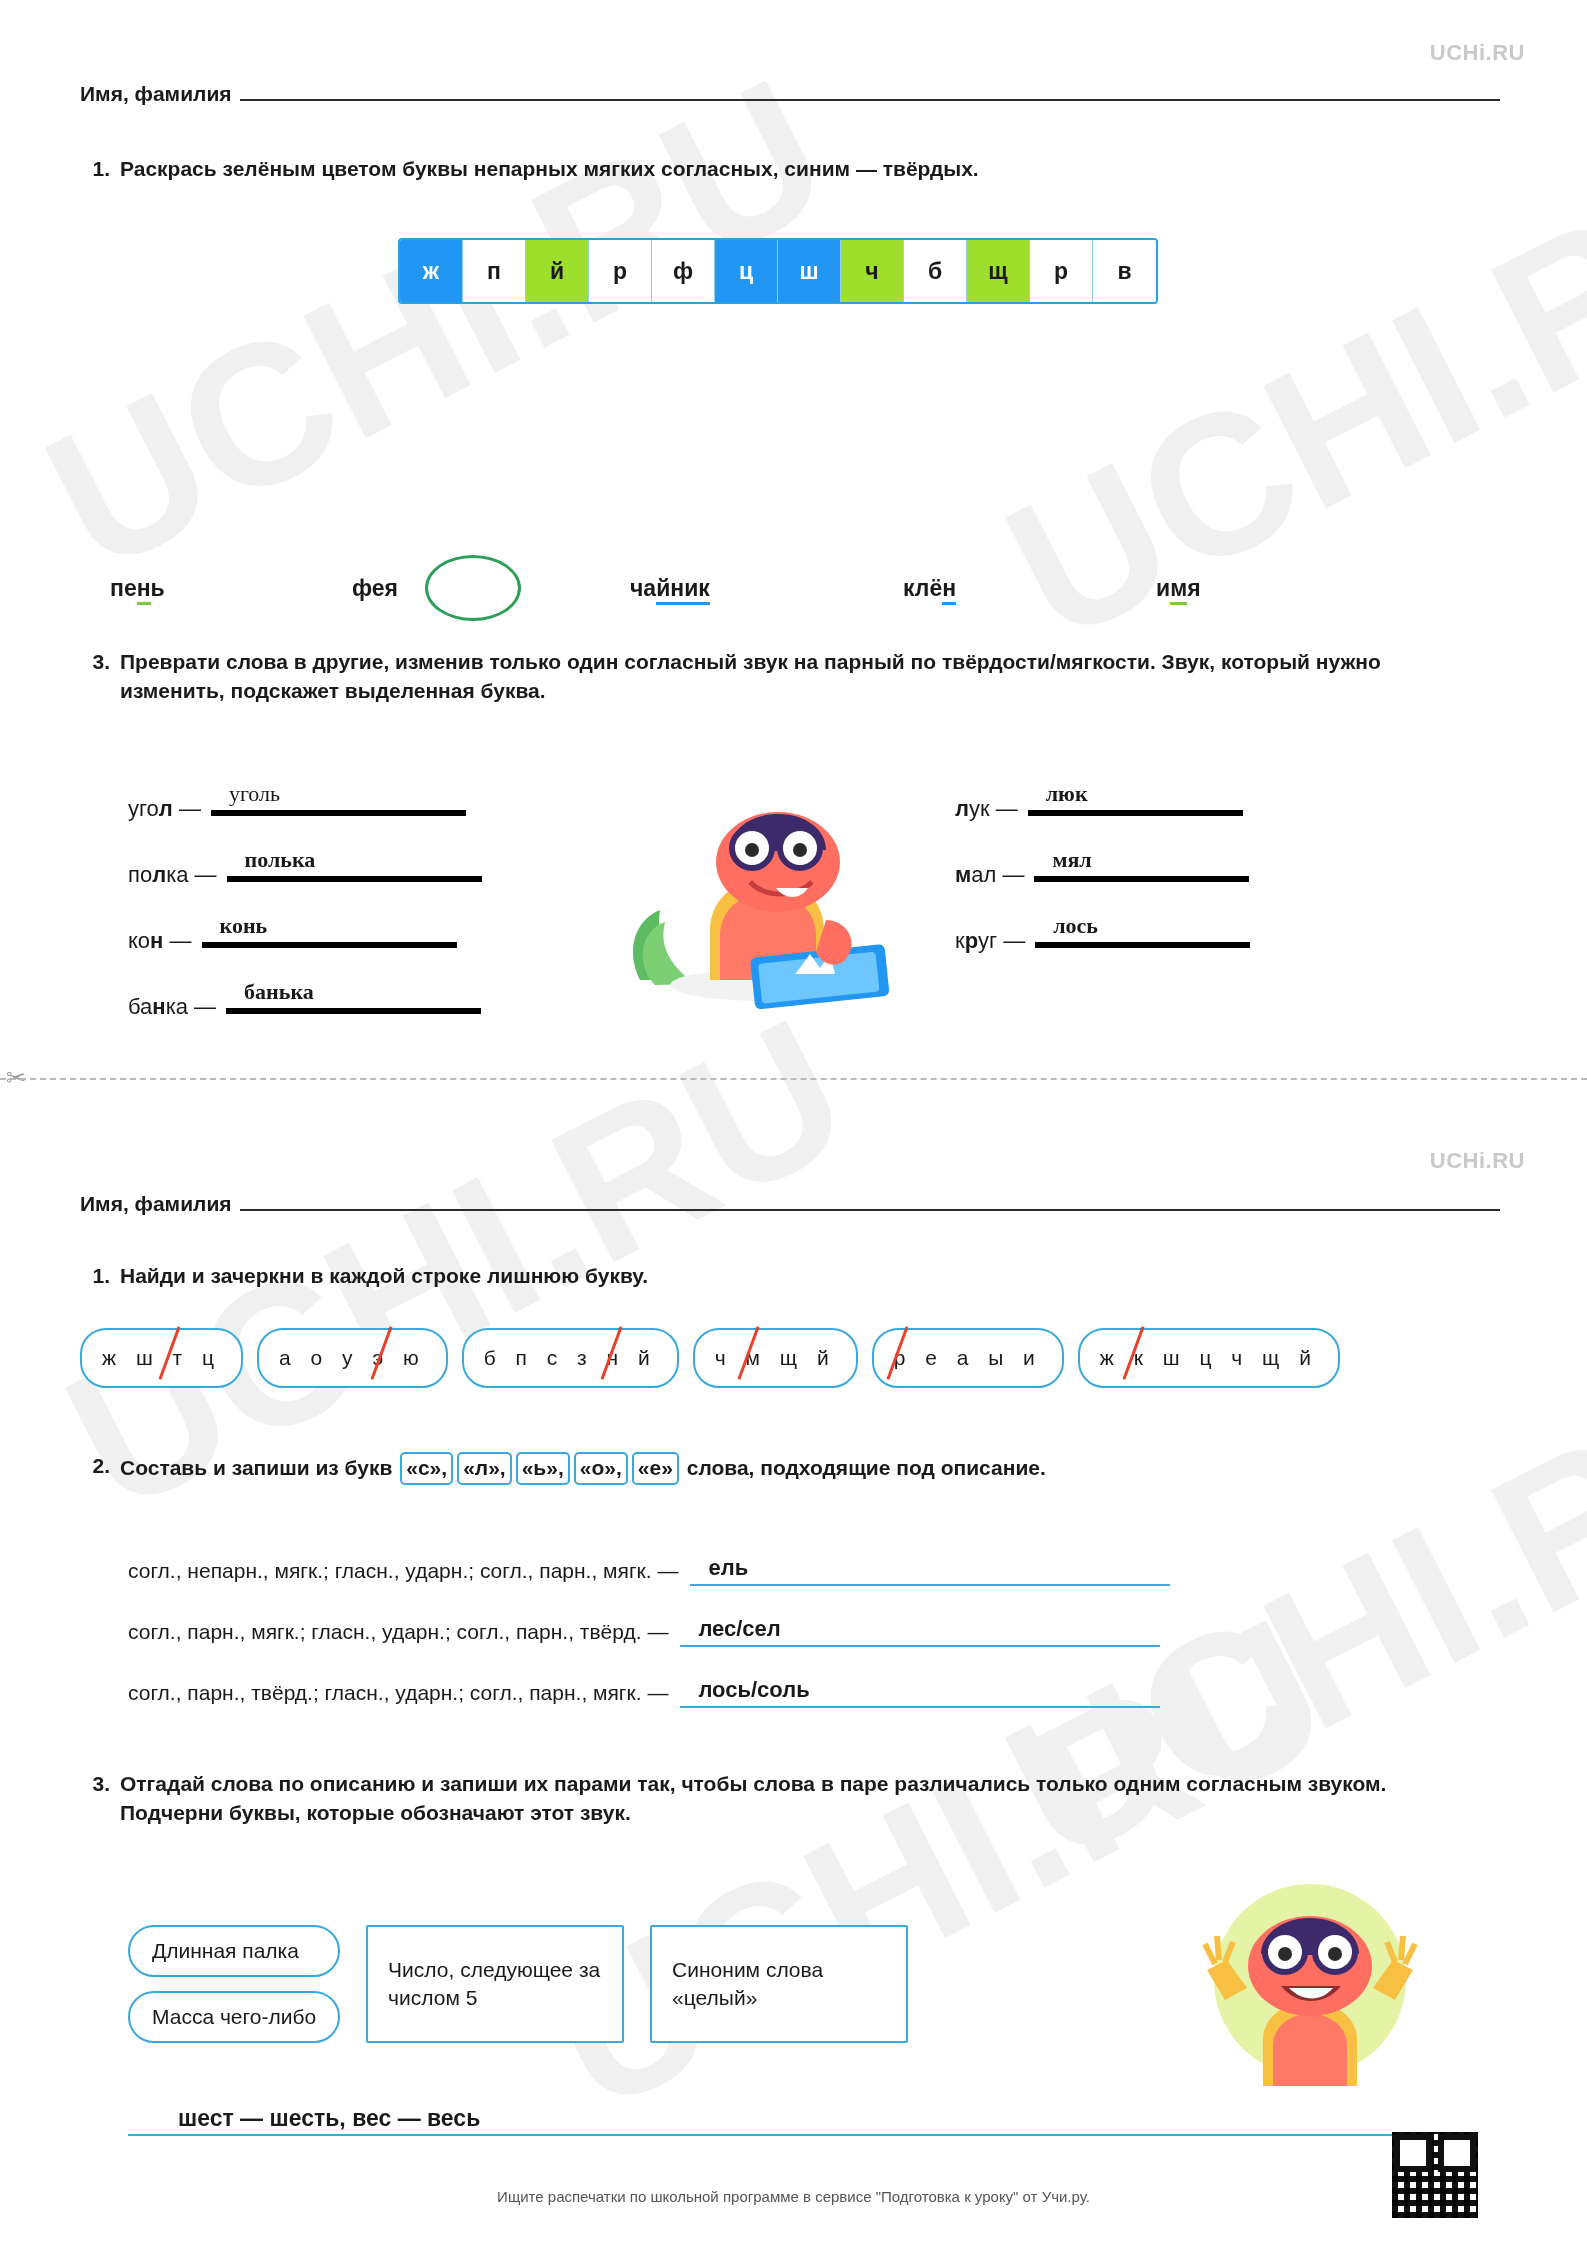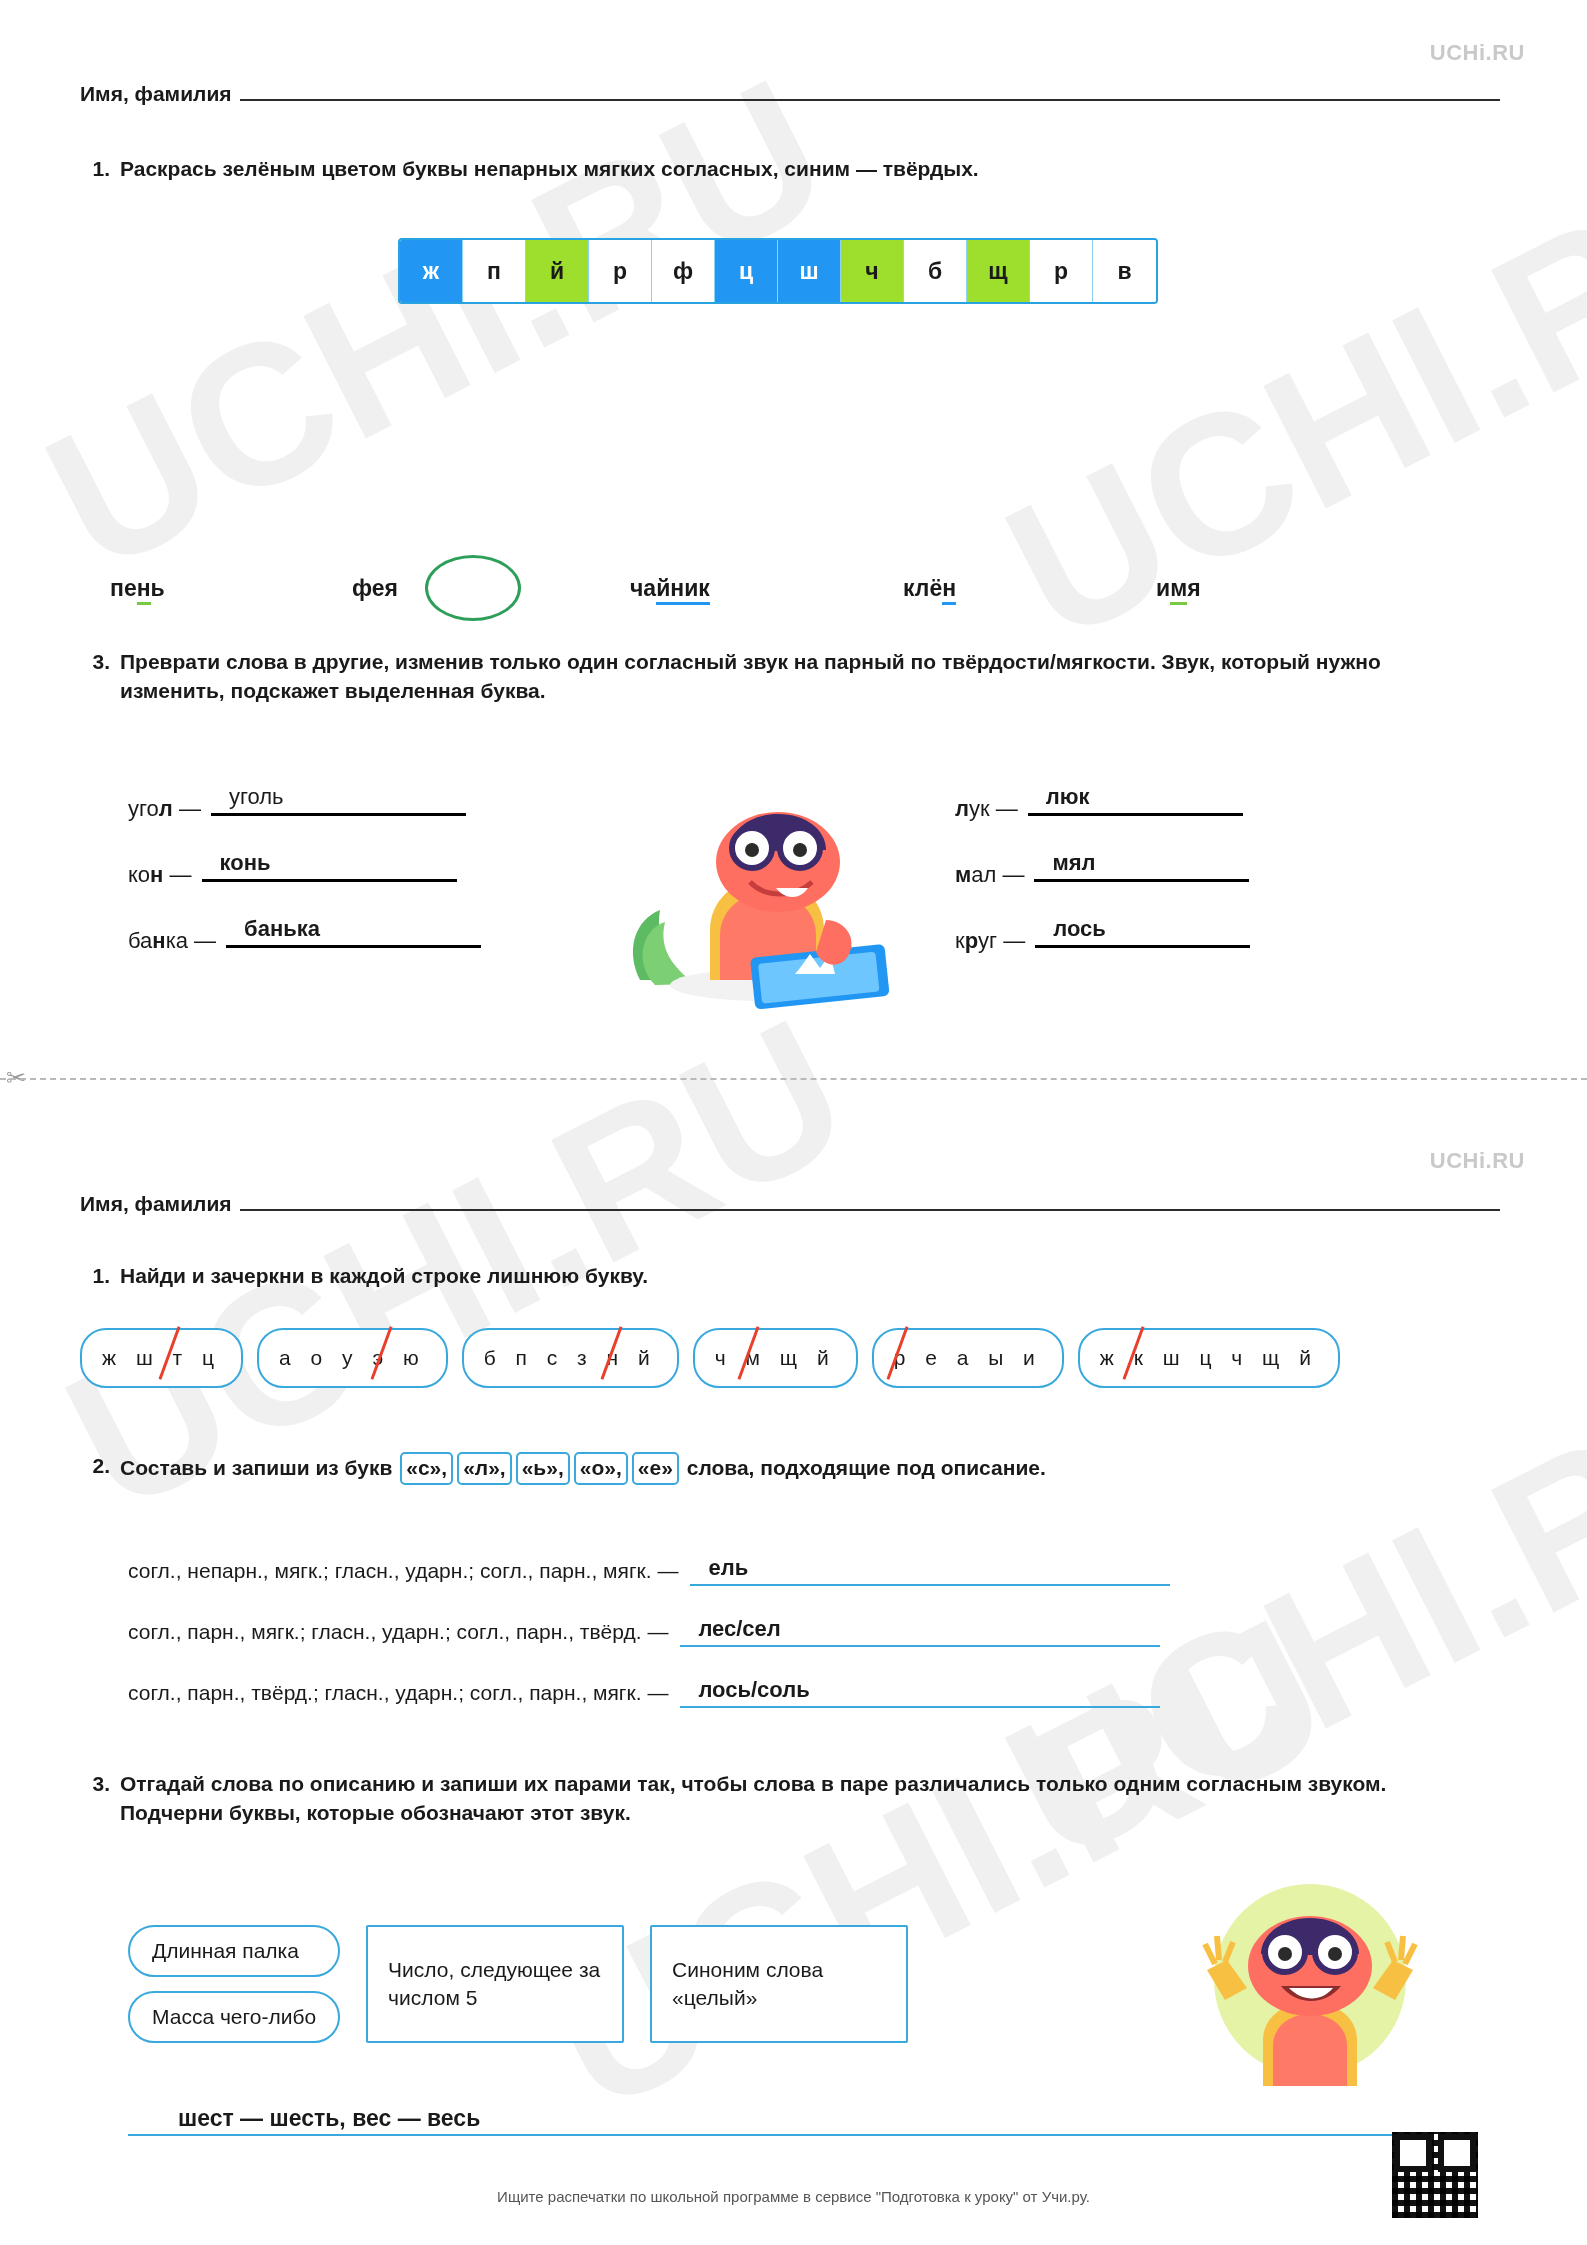--- a/index.html
+++ b/index.html
@@ -129,22 +129,23 @@
     align-items: baseline;
     height: 66px;
     font-size: 22px;
   }
   .pair .lhs { white-space: nowrap; }
   .pair .lhs b { font-weight: 700; }
   .pair .ans-wrap {
     position: relative;
     margin-left: 10px;
     width: 255px;
-    border-bottom: 3px solid #000000;
+    border-bottom: 6px solid #000000;
     height: 30px;
+    font-family: Liberation Serif, serif;
   }
   .pairs-right .ans-wrap { width: 215px; }
   .pair .ans {
     position: absolute;
     left: 18px;
     bottom: 3px;
     font-size: 22px;
     font-weight: 700;
     white-space: nowrap;
   }
@@ -399,20 +400,26 @@
   </svg>
 
   <div class="pairs-left">
     <div class="pair">
       <span class="lhs"><span>уго</span><b>л</b><span> —</span></span>
       <span class="ans-wrap">
           <span class="ans thin">уголь</span>
         </span>
     </div>
     <div class="pair">
+      <span class="lhs"><span>по</span><b>л</b><span>ка —</span></span>
+      <span class="ans-wrap">
+          <span class="ans">полька</span>
+        </span>
+    </div>
+    <div class="pair">
       <span class="lhs"><span>ко</span><b>н</b><span> —</span></span>
       <span class="ans-wrap">
           <span class="ans">конь</span>
         </span>
     </div>
     <div class="pair">
       <span class="lhs"><span>ба</span><b>н</b><span>ка —</span></span>
       <span class="ans-wrap">
           <span class="ans">банька</span>
         </span>

